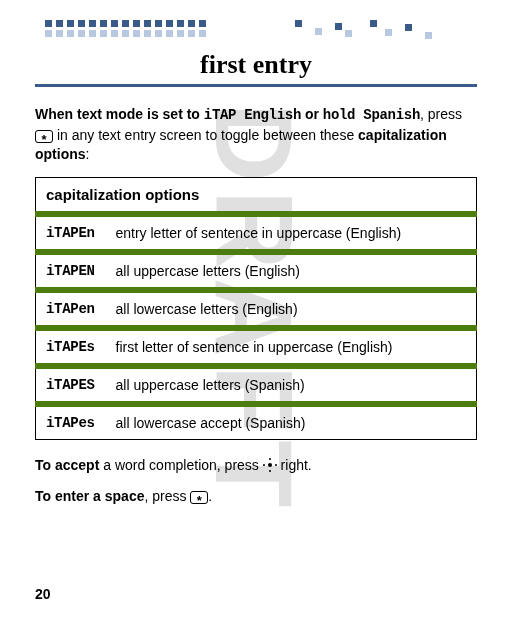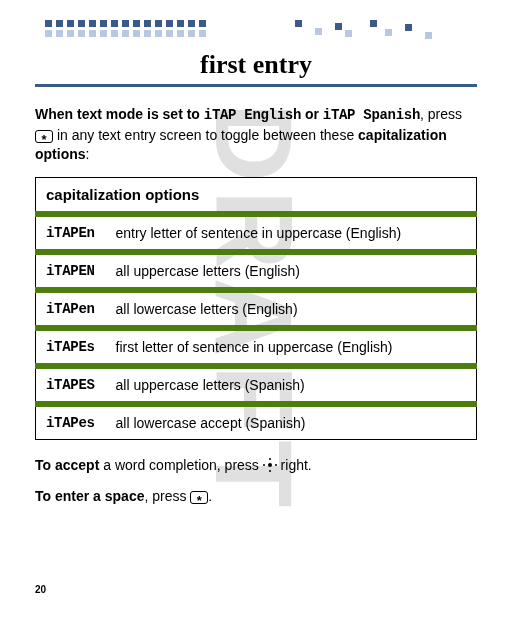--- a/index.html
+++ b/index.html
@@ -35,21 +35,21 @@
   .nav-dot .d.n { left: 6px; top: 0; }
   .nav-dot .d.s { left: 6px; top: 12px; }
   .nav-dot .d.e { left: 12px; top: 6px; }
   .nav-dot .d.w { left: 0; top: 6px; }
 
   table.cap { width: 100%; border-collapse: collapse; border: 1.5px solid #000; margin-bottom: 16px; }
   table.cap th { text-align: left; padding: 8px 10px; font-size: 15px; border-bottom: 1.5px solid #000; }
   table.cap td { padding: 8px 10px; font-size: 14px; border-top: 6px solid #4d7c0f; vertical-align: top; }
   table.cap td.k { width: 70px; }
 
-  .page-num { position: absolute; bottom: 22px; left: 35px; font-size: 10px; font-weight: 700; }
+  .page-num { position: absolute; bottom: 15px; left: 35px; font-size: 14px; font-weight: 700; }
 </style>
 </head>
 <body>
 
 <div class="watermark">DRAFT</div>
 
 <div class="page">
 
   <div class="header-decor">
     <div class="row-dark">
@@ -99,21 +99,21 @@
   <h1 class="page-title">first entry</h1>
   <div class="title-underline"></div>
 
   <p class="para">
     <span class="b">When text mode is set to</span>
     <span> </span>
     <span class="cond">iTAP English</span>
     <span> </span>
     <span class="b">or</span>
     <span> </span>
-    <span class="cond">iTAP Spanish</span><span>, press </span><span class="key star"></span><span> in any text entry screen to toggle between these </span><span class="b">capitalization options</span><span>:</span>
+    <span class="cond">hold Spanish</span><span>, press </span><span class="key star"></span><span> in any text entry screen to toggle between these </span><span class="b">capitalization options</span><span>:</span>
   </p>
 
   <table class="cap">
     <thead>
       <tr>
           <th colspan="2">capitalization options</th>
         </tr>
     </thead>
     <tbody>
       <tr>

